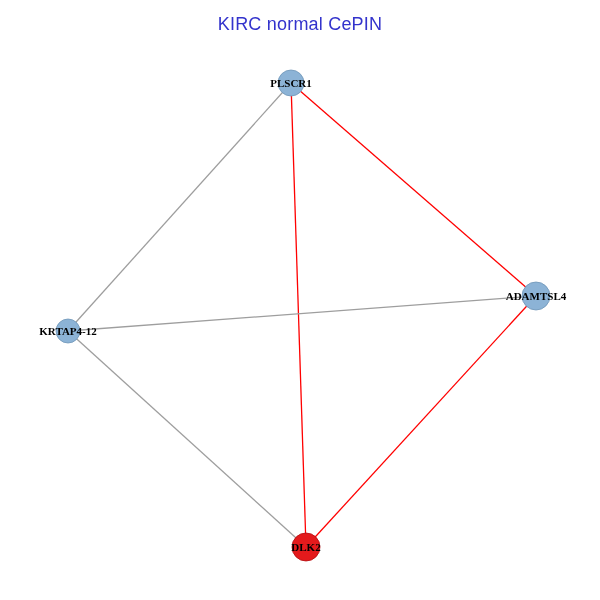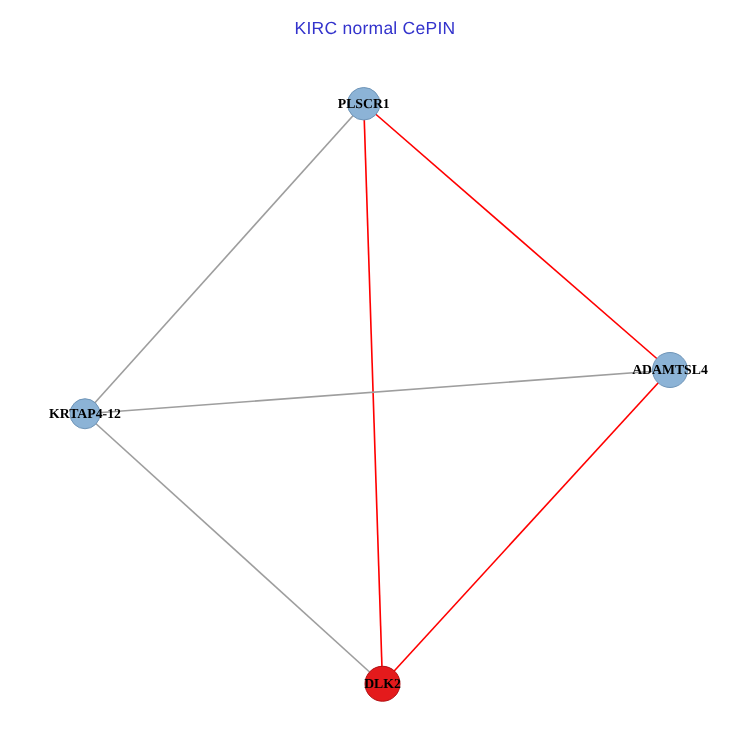--- a/index.html
+++ b/index.html
@@ -16,21 +16,21 @@
     width: 600px;
     height: 600px;
     background: #ffffff;
   }
   #chart-title {
     position: absolute;
     top: 14px;
     left: 0;
     width: 600px;
     text-align: center;
-    font-size: 14px;
+    font-size: 18px;
     font-weight: 500;
     letter-spacing: 0.2px;
   }
   svg#graph {
     position: absolute;
     top: 0;
     left: 0;
   }
   svg text.node-label {
     font-family: "Liberation Serif", "DejaVu Serif", serif;

